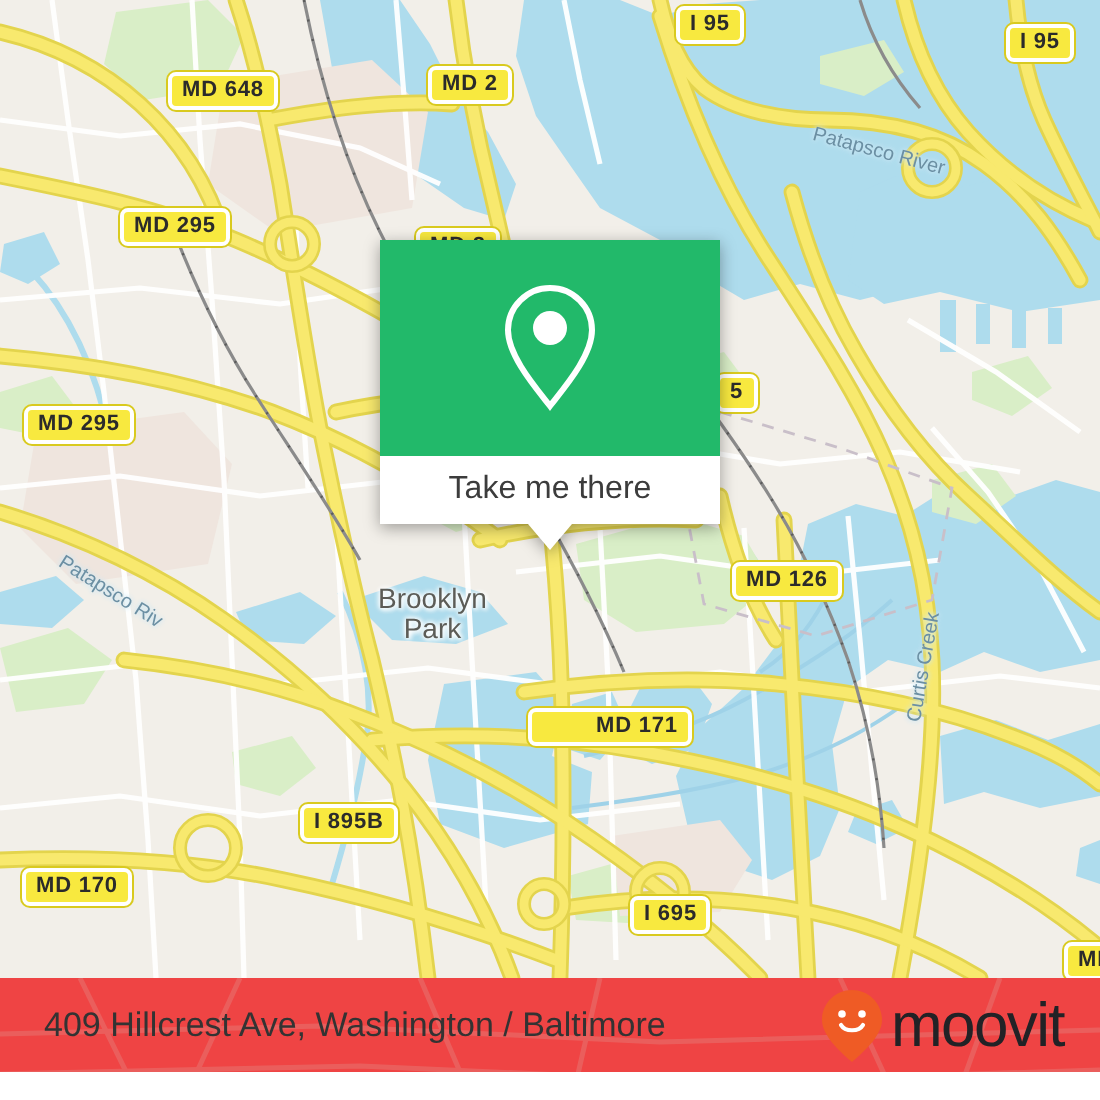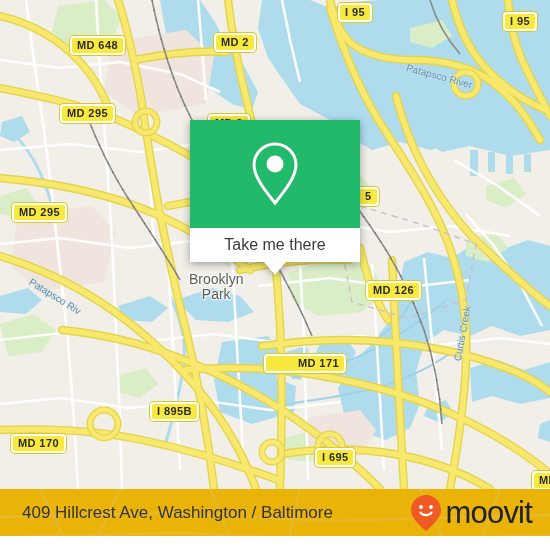--- a/index.html
+++ b/index.html
@@ -12,42 +12,42 @@
 
   
   .shield{position:absolute;background:#f8e93f;border:2px solid #ffffff;border-radius:4px;
           box-shadow:0 0 0 1px #d9ca1f;padding:1px 5px 2px 5px;
           font-size:11px;font-weight:bold;color:#2b2b2b;white-space:nowrap;
           font-family:"Liberation Sans",sans-serif;letter-spacing:.4px;line-height:12px;}
 
   
   .place{position:absolute;color:#5c5c57;text-align:center;white-space:pre-line;
          font-size:14px;line-height:15px;font-family:"Liberation Sans",sans-serif;
-         text-shadow:0 0 3px #fff,0 0 3px #fff,0 0 2px #fff,1px 1px 2px #fff;}
+         text-shadow:0 0 3px #fff,0 0 3px #fff,0 0 2px #fff,1px 1px 2px #fff;margin-top:20px;}
   .water-label{position:absolute;color:#6b8fa3;font-size:10px;white-space:nowrap;
                font-family:"Liberation Sans",sans-serif;
                text-shadow:0 0 3px #cfe8f4,0 0 2px #cfe8f4;}
 
   
   .attrib{position:absolute;left:0;bottom:0;background:rgba(255,255,255,.72);
           color:#3a3a3a;font-size:12px;padding:3px 7px 3px 8px;
           font-family:"Liberation Sans",sans-serif;}
 
   
   .popup{position:absolute;left:190px;top:120px;width:170px;
          filter:drop-shadow(0 2px 4px rgba(0,0,0,.35));}
   .popup-head{height:108px;background:#22b96a;display:flex;align-items:center;justify-content:center;}
   .popup-foot{height:34px;background:#fff;display:flex;align-items:center;justify-content:center;}
   .popup-foot span{font-size:16px;color:#3c3c3c;font-family:"Liberation Sans",sans-serif;}
   .popup-tail{position:absolute;left:50%;margin-left:-11px;top:142px;width:0;height:0;
               border-left:11px solid transparent;border-right:11px solid transparent;
               border-top:13px solid #fff;}
 
   
-  .footer{position:absolute;left:0;top:489px;width:550px;height:47px;background:#eab308;
+  .footer{position:absolute;left:0;top:489px;width:550px;height:47px;background:#ef4444;
           display:flex;align-items:center;justify-content:space-between;padding:0 18px 0 22px;
           box-sizing:border-box;overflow:hidden;}
   .footer-addr{font-size:17px;color:#333333;font-family:"Liberation Sans",sans-serif;
                position:relative;z-index:2;}
   .brand{display:flex;align-items:center;gap:3px;position:relative;z-index:2;}
   .brand-text{font-size:31px;color:#222226;font-family:"Liberation Sans",sans-serif;
               letter-spacing:-.8px;font-weight:400;}
   .footer-wm{position:absolute;left:0;top:0;width:550px;height:61px;opacity:.18;z-index:1;}
 </style>
 </head>
@@ -230,21 +230,21 @@
 
     <div class="place" style="left:189px;top:272px;">Brooklyn
 Park</div>
 
     <div class="water-label" style="left:408px;top:62px;transform:rotate(15deg);transform-origin:0 0;">Patapsco River</div>
     <div class="water-label" style="left:33px;top:276px;transform:rotate(32deg);transform-origin:0 0;">Patapsco Riv</div>
     <div class="water-label" style="left:452px;top:360px;transform:rotate(-80deg);transform-origin:0 0;">Curtis Creek</div>
 
     <div class="shield" style="left:338px;top:3px;">I 95</div>
     <div class="shield" style="left:503px;top:12px;">I 95</div>
-    <div class="shield" style="left:70px;top:36px;">MD 648</div>
+    <div class="shield" style="left:84px;top:36px;">MD 648</div>
     <div class="shield" style="left:214px;top:33px;">MD 2</div>
     <div class="shield" style="left:60px;top:104px;">MD 295</div>
     <div class="shield" style="left:208px;top:114px;">MD 2</div>
     <div class="shield" style="left:12px;top:203px;">MD 295</div>
     <div class="shield" style="left:358px;top:187px;">5</div>
     <div class="shield" style="left:366px;top:281px;">MD 126</div>
     <div class="shield" style="left:264px;top:354px;padding-left:32px;">MD 171</div>
     <div class="shield" style="left:150px;top:382px;margin-top:20px;">I 895B</div>
     <div class="shield" style="left:11px;top:434px;">MD 170</div>
     <div class="shield" style="left:315px;top:448px;">I 695</div>

